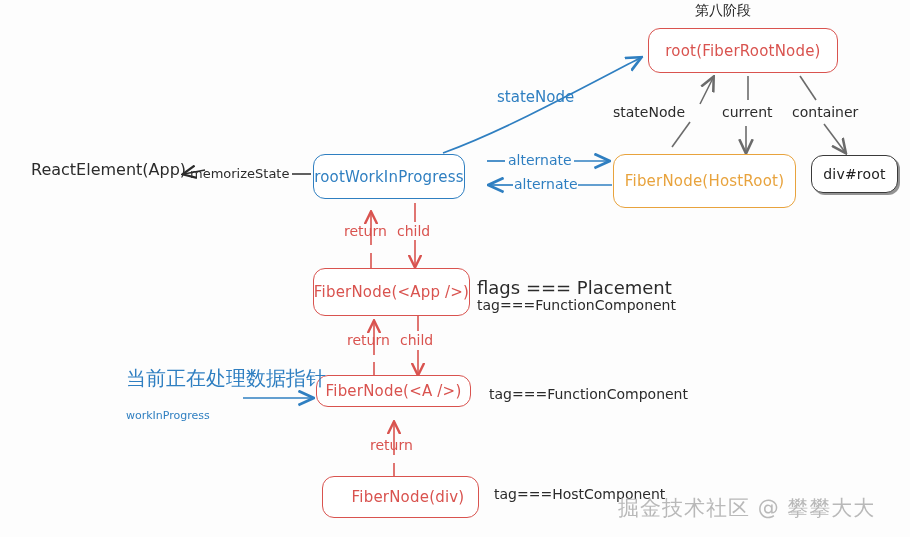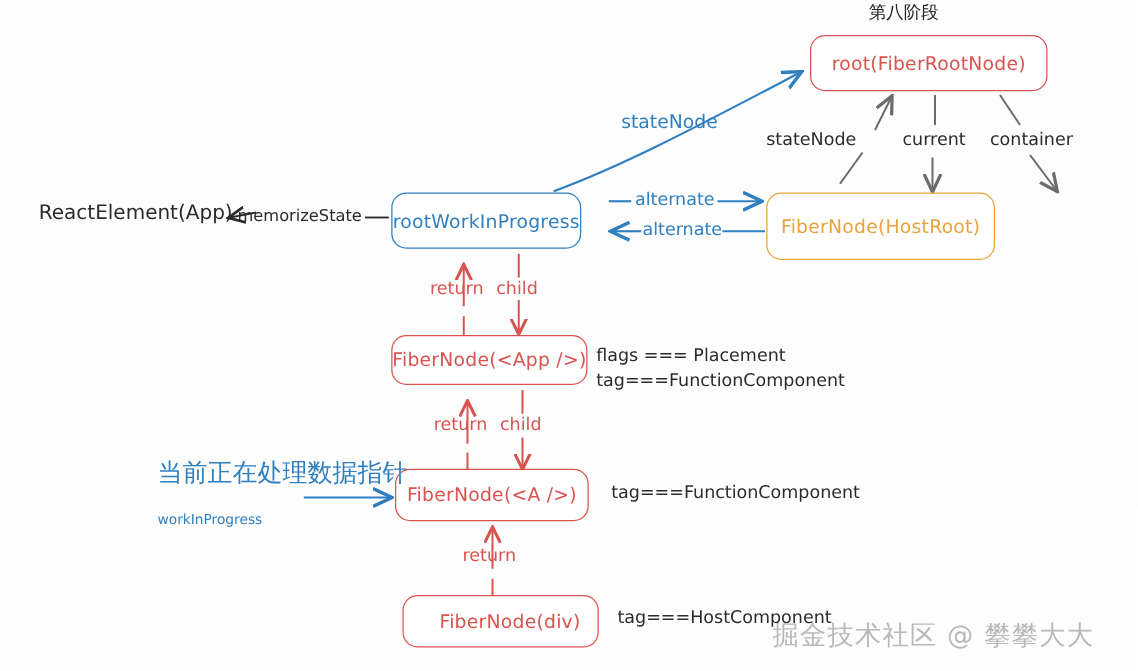--- a/index.html
+++ b/index.html
@@ -147,24 +147,25 @@
   </svg>
 
   <div class="lbl title" style="left:695px; top:2px;">第八阶段</div>
 
   <div class="node red" style="left:648px; top:28px; width:190px; height:45px;">root(FiberRootNode)</div>
 
   <div class="node blue" style="left:313px; top:154px; width:152px; height:45px;">rootWorkInProgress</div>
 
   <div class="node orange" style="left:613px; top:154px; width:183px; height:54px;">FiberNode(HostRoot)</div>
 
-
-  <div class="node red" style="left:313px; top:268px; width:157px; height:40px;">FiberNode(&lt;App /&gt;)</div>
-
-  <div class="node red" style="left:316px; top:375px; width:155px; height:42px;">FiberNode(&lt;A /&gt;)</div>
+  <div class="node dark" style="left:811px; top:155px; width:87px; height:38px; font-size:14px;">div#root</div>
+
+  <div class="node red" style="left:313px; top:268px; width:157px; height:48px;">FiberNode(&lt;App /&gt;)</div>
+
+  <div class="node red" style="left:316px; top:375px; width:155px; height:32px;">FiberNode(&lt;A /&gt;)</div>
 
   <div class="node red" style="left:322px; top:476px; width:157px; height:42px;padding-left:15px;">FiberNode(div)</div>
 
   <div class="lbl blue" style="left:497px; top:88px; font-size:15px;">stateNode</div>
 
   <div class="lbl dark" style="left:613px; top:104px; font-size:14px;">stateNode</div>
 
   <div class="lbl dark" style="left:722px; top:104px; font-size:14px;">current</div>
 
   <div class="lbl dark" style="left:792px; top:104px; font-size:14px;">container</div>
@@ -180,21 +181,21 @@
   <div class="lbl red" style="left:344px; top:223px; font-size:14px;">return</div>
 
   <div class="lbl red" style="left:397px; top:223px; font-size:14px;">child</div>
 
   <div class="lbl red" style="left:347px; top:332px; font-size:14px;">return</div>
 
   <div class="lbl red" style="left:400px; top:332px; font-size:14px;">child</div>
 
   <div class="lbl red" style="left:370px; top:437px; font-size:14px;">return</div>
 
-  <div class="lbl dark" style="left:477px; top:277px; font-size:14px;">flags === Placement</div>
+  <div class="lbl dark" style="left:477px; top:277px; font-size:18px;">flags === Placement</div>
 
   <div class="lbl dark" style="left:477px; top:297px; font-size:14px;">tag===FunctionComponent</div>
 
   <div class="lbl dark" style="left:489px; top:386px; font-size:14px;">tag===FunctionComponent</div>
 
   <div class="lbl dark" style="left:494px; top:486px; font-size:14px;">tag===HostComponent</div>
 
   <div class="lbl blue" style="left:126px; top:366px; font-size:20px;">当前正在处理数据指针</div>
 
   <div class="lbl blue" style="left:126px; top:389px; font-size:11px;margin-top:20px;">workInProgress</div>

